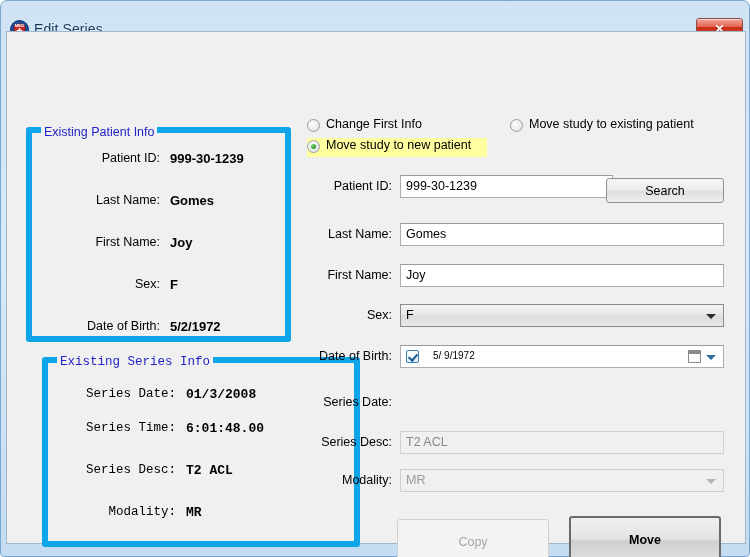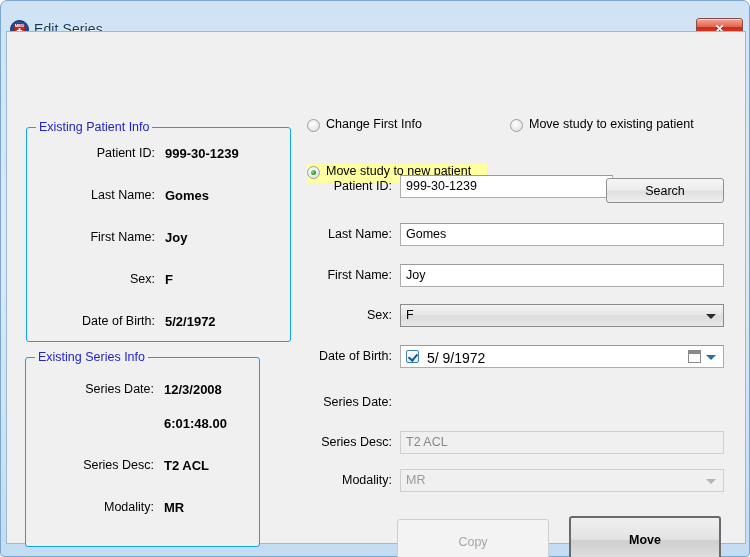--- a/index.html
+++ b/index.html
@@ -49,33 +49,33 @@
   
   .client{
     position:absolute;left:5px;top:30px;width:740px;height:513px;
     box-sizing:border-box;
     background:#f0f0f0;
     border:1px solid #9fb8cd;
   }
   
   .groupbox{
     position:absolute;box-sizing:border-box;
-    border:1px solid #0ea5e9;
+    border:6px solid #0ea5e9;
     border-radius:3px;
     background:#f0f0f0;
     padding-left:40px;
   }
   .gb-title{
     position:absolute;top:-8px;left:9px;
     background:#f0f0f0;padding:0 3px;
     font-size:12.5px;color:#2323c8;
     white-space:nowrap;
   }
   #gb-patient{left:19px;top:95px;width:265px;height:215px;}
-  #gb-series{left:18px;top:325px;width:235px;height:190px;}
+  #gb-series{left:35px;top:325px;width:318px;height:190px;font-family:Liberation Mono, monospace;}
   .row-static{position:absolute;left:0;width:265px;height:18px;}
   .lbl-s{
     position:absolute;left:0;width:128px;text-align:right;
     font-size:12.5px;color:#000;white-space:nowrap;
   }
   .val-s{
     position:absolute;left:138px;
     font-size:13px;color:#000;font-weight:bold;white-space:nowrap;
   }
   
@@ -94,21 +94,21 @@
   }
   .radio.checked::after{
     content:"";position:absolute;left:3px;top:3px;width:5px;height:5px;
     border-radius:50%;
     background:radial-gradient(circle at 35% 35%,#7fe07f 0%,#2f9e2f 60%,#1f7a1f 100%);
   }
   .radio-label{
     position:absolute;left:19px;top:0;
     font-size:12.5px;color:#000;white-space:nowrap;
   }
-  .hl{background:#ffffa0;margin-top:26px;}
+  .hl{background:#ffffa0;}
   
   .frow{position:absolute;left:303px;width:412px;height:24px;}
   .flbl{
     position:absolute;left:0;top:4px;width:82px;text-align:right;
     font-size:12.5px;color:#000;white-space:nowrap;
   }
   .fctl{
     position:absolute;left:90px;box-sizing:border-box;height:23px;
   }
   .txt{
@@ -143,22 +143,22 @@
     background:linear-gradient(180deg,#ffffff 0%,#dbeffd 100%);
   }
   .dchk::after{
     content:"";position:absolute;left:3px;top:1px;width:4px;height:7px;
     border:solid #1d5c8c;border-width:0 2px 2px 0;
     transform:rotate(40deg);
   }
   .dchk.disabled{border-color:#c4c4c4;background:#f4f4f4;}
   .dchk.disabled::after{border-color:#c0c0c0;}
   .dtext{
-    position:absolute;left:26px;top:4px;
-    font-size:14px;color:#000;white-space:nowrap;
+    position:absolute;left:32px;top:4px;
+    font-size:10px;color:#000;white-space:nowrap;
   }
   .dtext.disabled{color:#8d8d8d;}
   .cal-icon{
     position:absolute;right:22px;top:4px;width:13px;height:13px;
     box-sizing:border-box;
     border:1px solid #8a8a8a;background:#fdfdfd;
   }
   .cal-icon i{
     position:absolute;left:0;top:0;width:100%;height:3px;
     background:#8a8a8a;display:block;
@@ -239,23 +239,24 @@
         <span class="lbl-s">Date of Birth:</span>
         <span class="val-s">5/2/1972</span>
       </div>
     </div>
 
     <div class="groupbox" id="gb-series">
       <div class="gb-title">Existing Series Info</div>
 
       <div class="row-static" style="top:24px;">
         <span class="lbl-s">Series Date:</span>
-        <span class="val-s">12/3/2008</span>
+        <span class="val-s">01/3/2008</span>
       </div>
       <div class="row-static" style="top:58px;">
+        <span class="lbl-s">Series Time:</span>
         <span class="val-s">6:01:48.00</span>
       </div>
       <div class="row-static" style="top:100px;">
         <span class="lbl-s">Series Desc:</span>
         <span class="val-s">T2 ACL</span>
       </div>
       <div class="row-static" style="top:142px;">
         <span class="lbl-s">Modality:</span>
         <span class="val-s">MR</span>
       </div>

